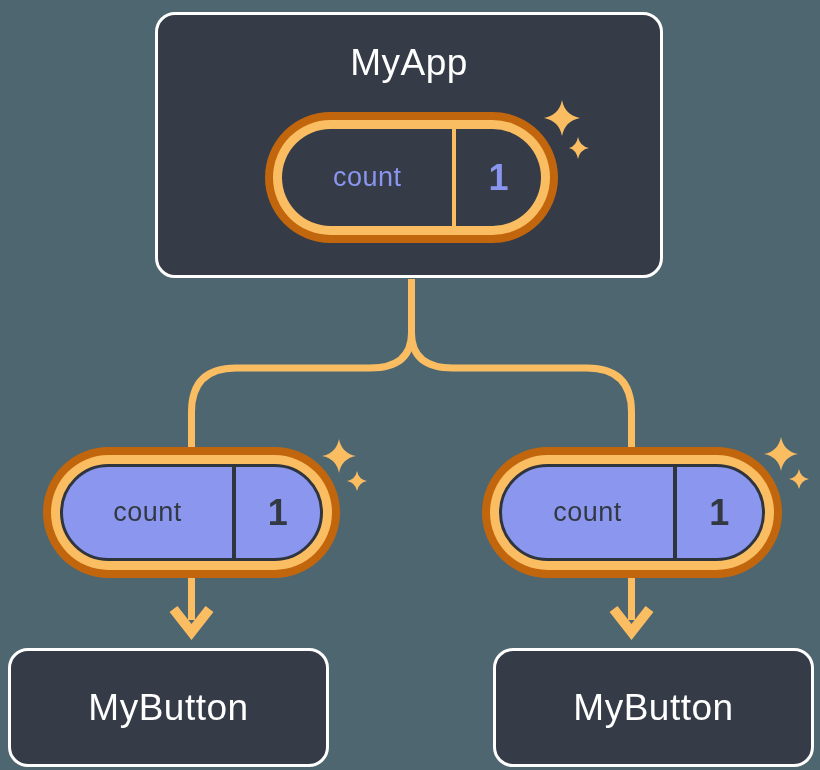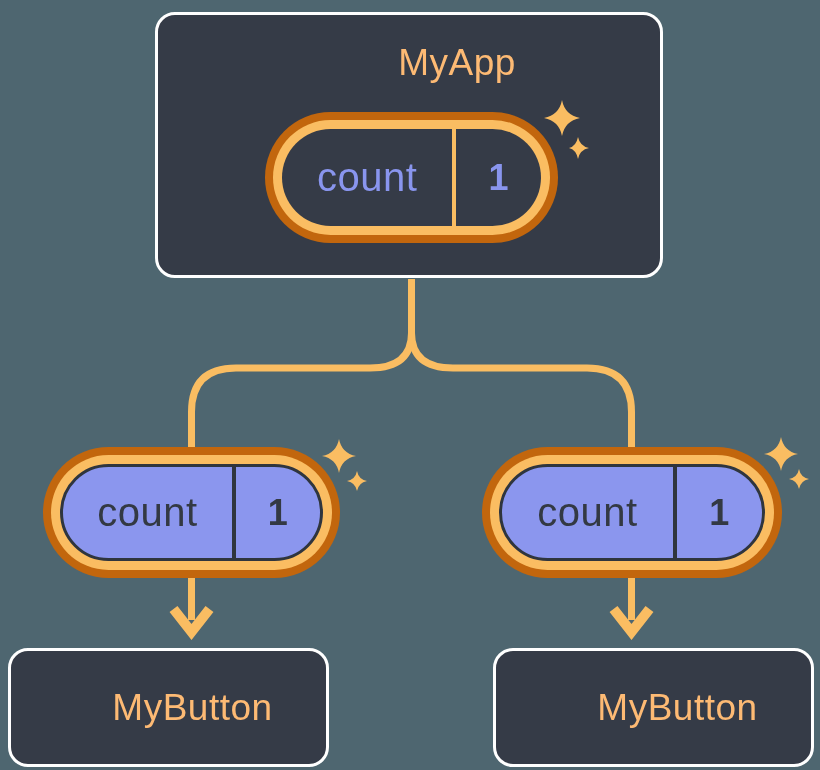--- a/index.html
+++ b/index.html
@@ -14,25 +14,24 @@
 
   
   .node {
     position: absolute;
     background: #353B47;
     border: 3px solid #FFFFFF;
     border-radius: 20px;
     box-sizing: border-box;
   }
   .node-title {
-    color: #fdba74;
+    color: #ffffff;
     font-size: 37px;
     font-weight: 500;
     letter-spacing: 0.5px;
-    padding-left: 48px;
   }
   .root-card  { left: 155px; top: 12px;  width: 508px; height: 266px; }
   .root-title { position: absolute; left: 155px; top: 42px; width: 508px; text-align: center; }
   .leaf { display: flex; align-items: center; justify-content: center; }
   .leaf-left  { left: 8px;   top: 648px; width: 321px; height: 119px; }
   .leaf-right { left: 493px; top: 648px; width: 321px; height: 119px; }
 
   
   .connectors { position: absolute; left: 0; top: 0; pointer-events: none; }
   .branch { fill: none; stroke: #FABD62; stroke-width: 7; }
@@ -69,21 +68,21 @@
     display: flex; align-items: center; justify-content: center;
   }
   .pill-value-sec {
     flex: 1;
     display: flex; align-items: center; justify-content: center;
   }
   .pill-divider { width: 3.5px; }
   .pill-dark   .pill-divider { background: #FABD62; }
   .pill-purple .pill-divider { background: #2F353E; }
 
-  .pill-label { font-size: 40px; font-weight: 400; letter-spacing: 0.5px; }
+  .pill-label { font-size: 27px; font-weight: 400; letter-spacing: 0.5px; }
   .pill-value { font-size: 36px; font-weight: 700; }
   .pill-dark   .pill-label, .pill-dark .pill-value   { color: #8995EE; }
   .pill-purple .pill-label { color: #333943; font-weight: 500; }
   .pill-purple .pill-value { color: #333943; }
 
   .pill-root  { left: 265px; top: 112px; width: 293px; height: 131px; }
   .pill-left  { left: 43px;  top: 447px; width: 297px; height: 131px; }
   .pill-right { left: 482px; top: 447px; width: 300px; height: 131px; }
 
   

